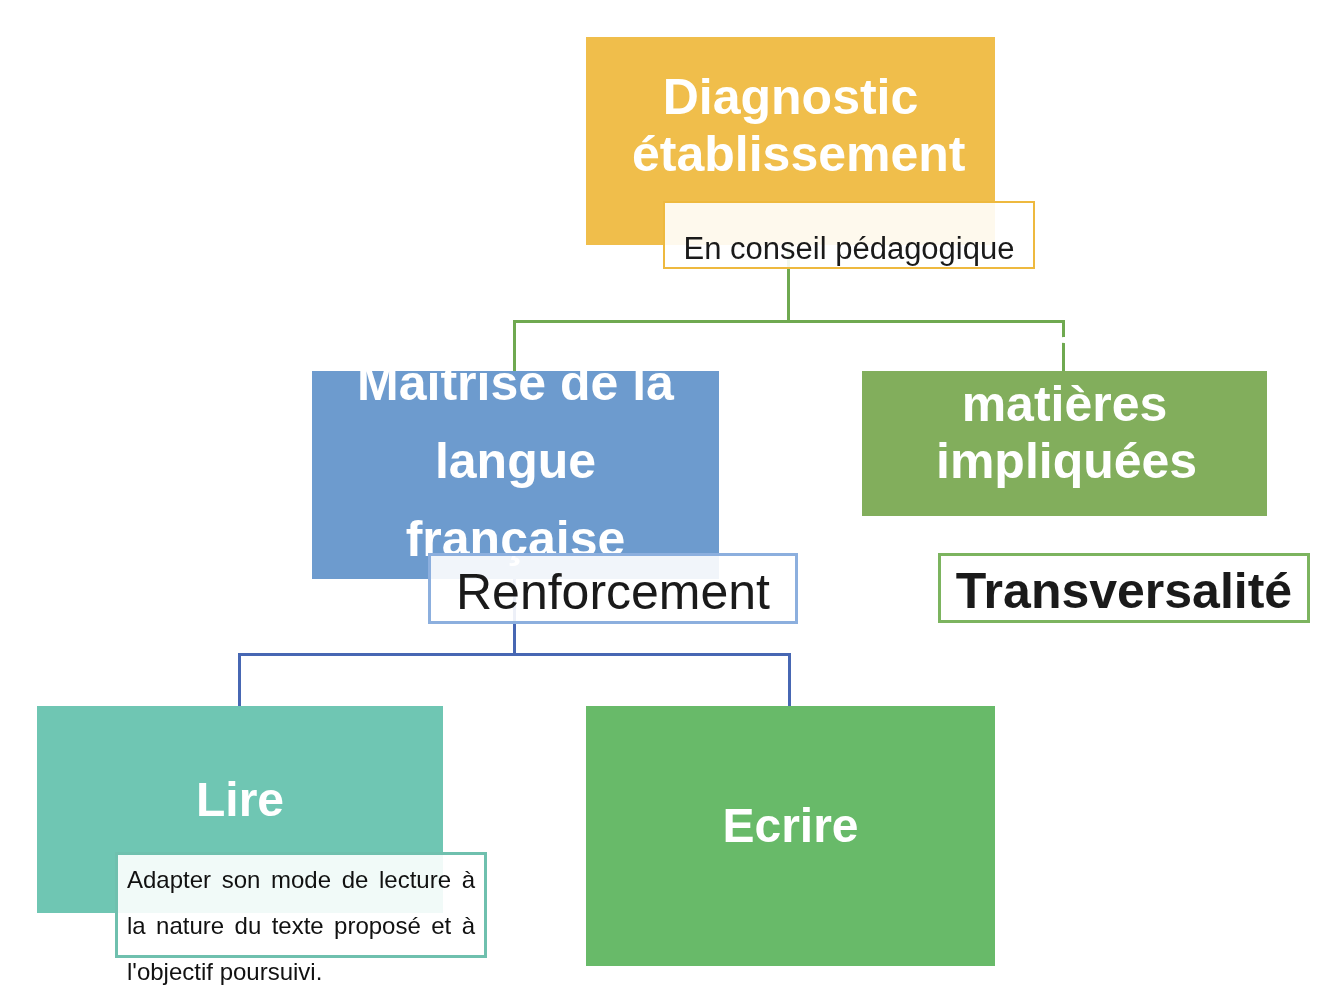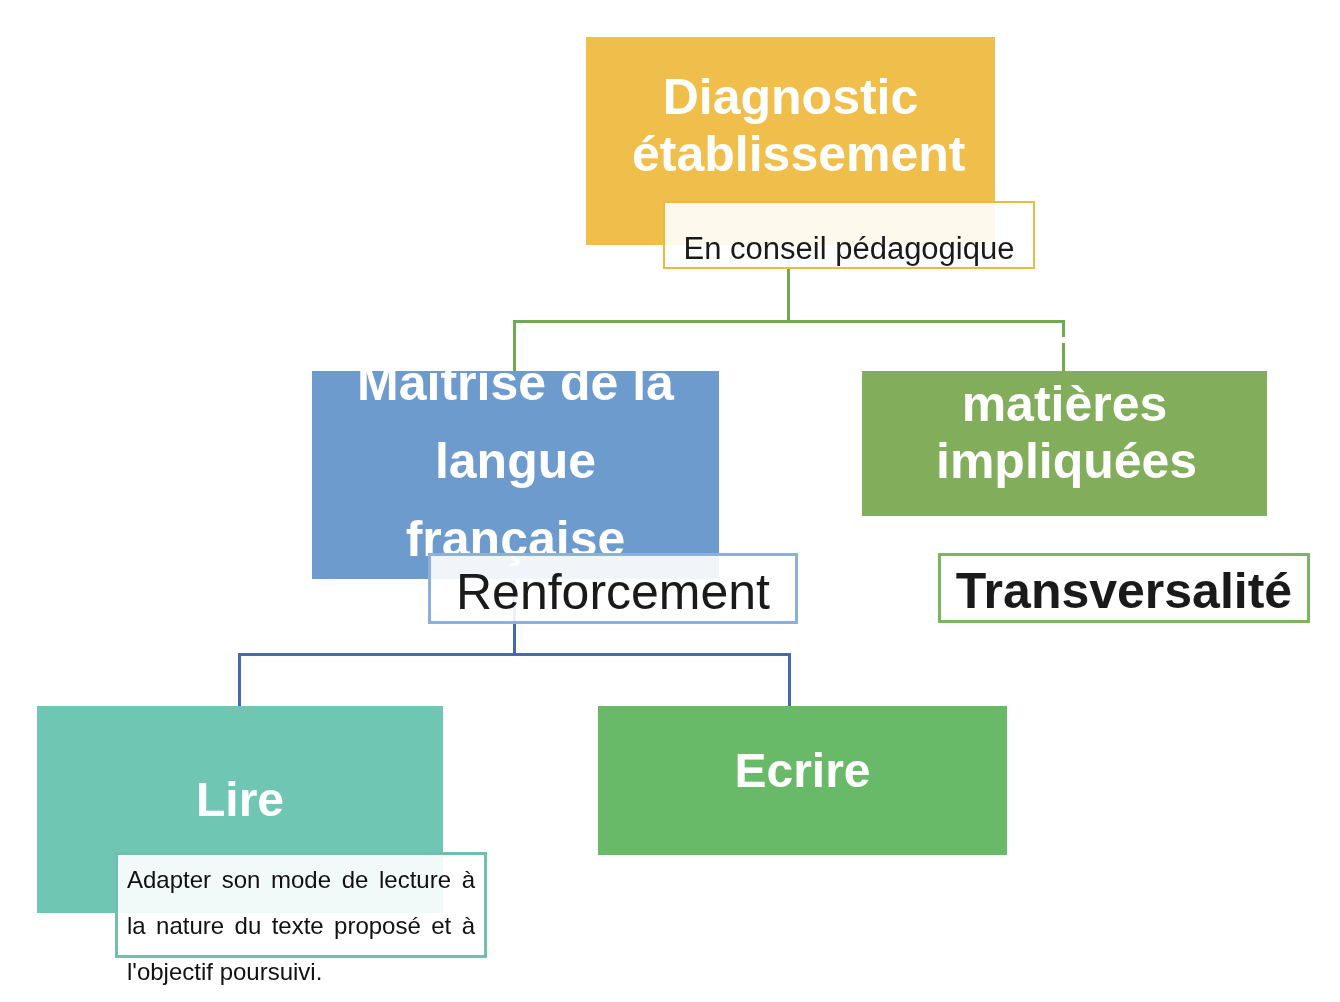--- a/index.html
+++ b/index.html
@@ -66,17 +66,17 @@
   </div>
   <div class="tag tag-big z3" style="left: 938px; top: 553px; width: 372px; height: 70px; border-color: rgb(124, 180, 95); font-weight: bold;">
     <span>Transversalité</span>
   </div>
 
   <div class="box z2" style="left: 37px; top: 706px; width: 406px; height: 207px; background-color: rgb(111, 198, 179);">
     <div class="title t-leaf">Lire</div>
   </div>
   <div class="caption z3" style="left: 115px; top: 852px; width: 372px; height: 106px; border-color: rgb(111, 192, 174);">Adapter son mode de lecture à la nature du texte proposé et à l'objectif poursuivi.</div>
 
-  <div class="box z2" style="left: 586px; top: 706px; width: 409px; height: 149px; background-color: rgb(104, 186, 105); margin-left: 12px;">
+  <div class="box z2" style="left: 586px; top: 706px; width: 409px; height: 260px; background-color: rgb(104, 186, 105);">
     <div class="title t-leaf">Ecrire</div>
   </div>
 
 </div>
 
 </body></html>

